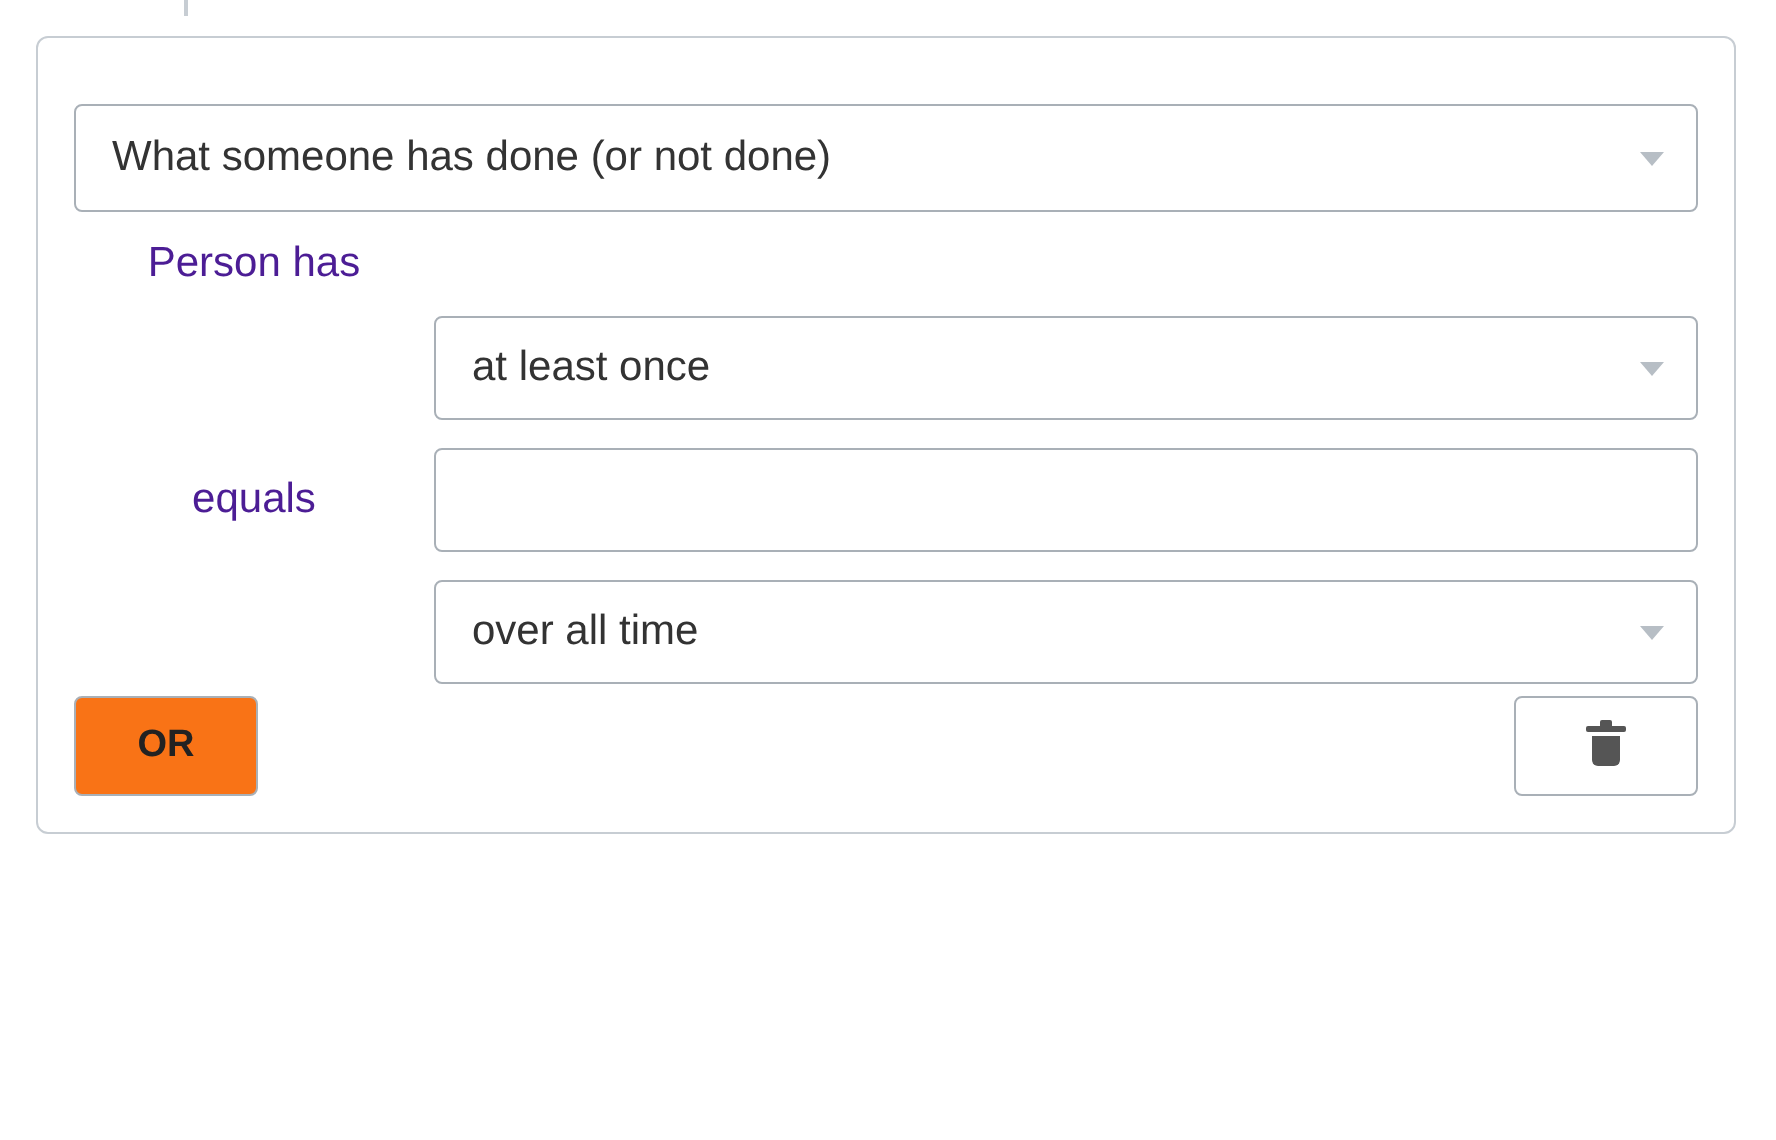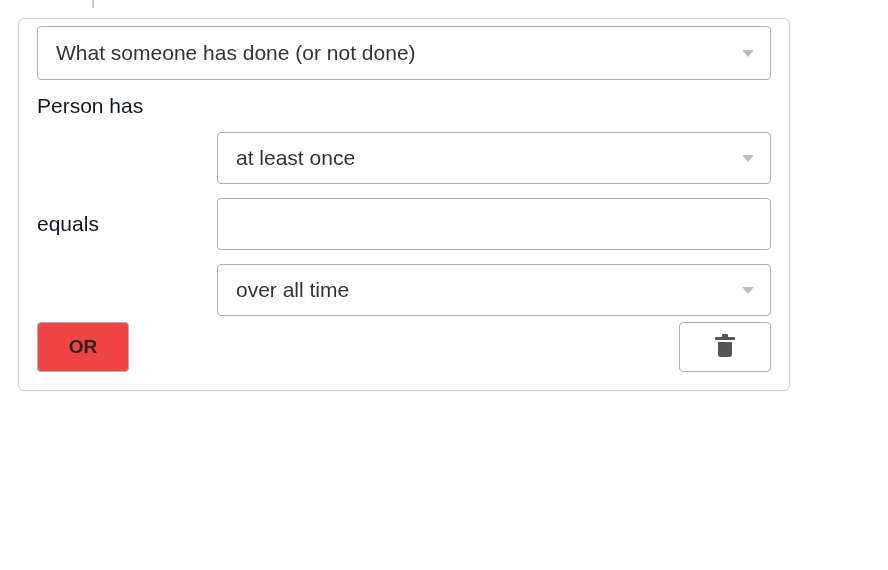--- a/index.html
+++ b/index.html
@@ -9,43 +9,43 @@
     background: #fff;
     font-family: -apple-system, BlinkMacSystemFont, "Segoe UI", Helvetica, Arial, sans-serif;
     color: #333;
     width: 888px;
     height: 570px;
   }
   .panel {
     position: absolute;
     left: 18px;
     top: 18px;
-    width: 772px;
+    width: 850px;
     border: 1px solid #c7cdd3;
     border-radius: 6px;
-    padding: 7px 18px 18px 18px;
+    padding: 33px 18px 18px 18px;
   }
   .vline {
     position: absolute;
     left: 92px;
     top: 0;
     width: 2px;
     height: 8px;
     background: #c7cdd3;
   }
   .row {
     display: flex;
     align-items: center;
     margin-bottom: 14px;
   }
   .label-col {
     width: 180px;
-    text-align: left;
+    text-align: center;
     font-size: 21px;
-    color: #0f172a;
+    color: #4c1d95;
   }
   .field-col {
     flex: 1;
     display: flex;
     gap: 12px;
   }
   .select {
     position: relative;
     border: 1px solid #a9b0b7;
     border-radius: 4px;
@@ -128,21 +128,21 @@
     display: flex;
     justify-content: space-between;
     align-items: center;
     margin-top: 6px;
   }
   .or-btn {
     width: 92px;
     height: 50px;
     border: 1px solid #a9b0b7;
     border-radius: 4px;
-    background: #ef4444;
+    background: #f97316;
     display: flex;
     align-items: center;
     justify-content: center;
     font-size: 19px;
     font-weight: 700;
     color: #222;
     cursor: pointer;
   }
   .trash-btn {
     width: 92px;

